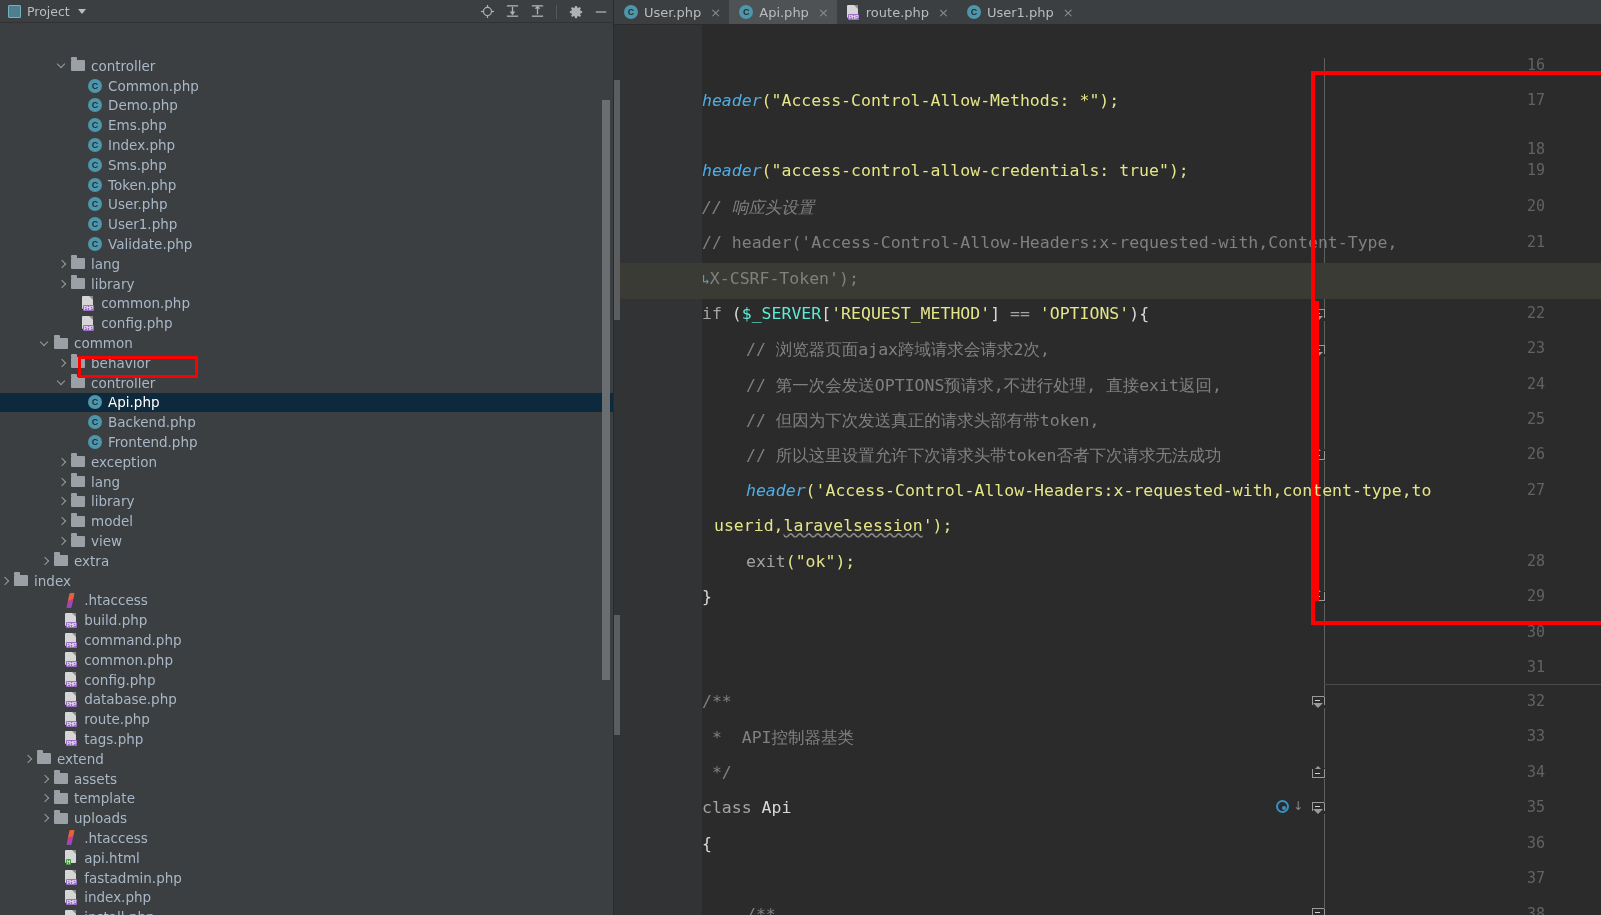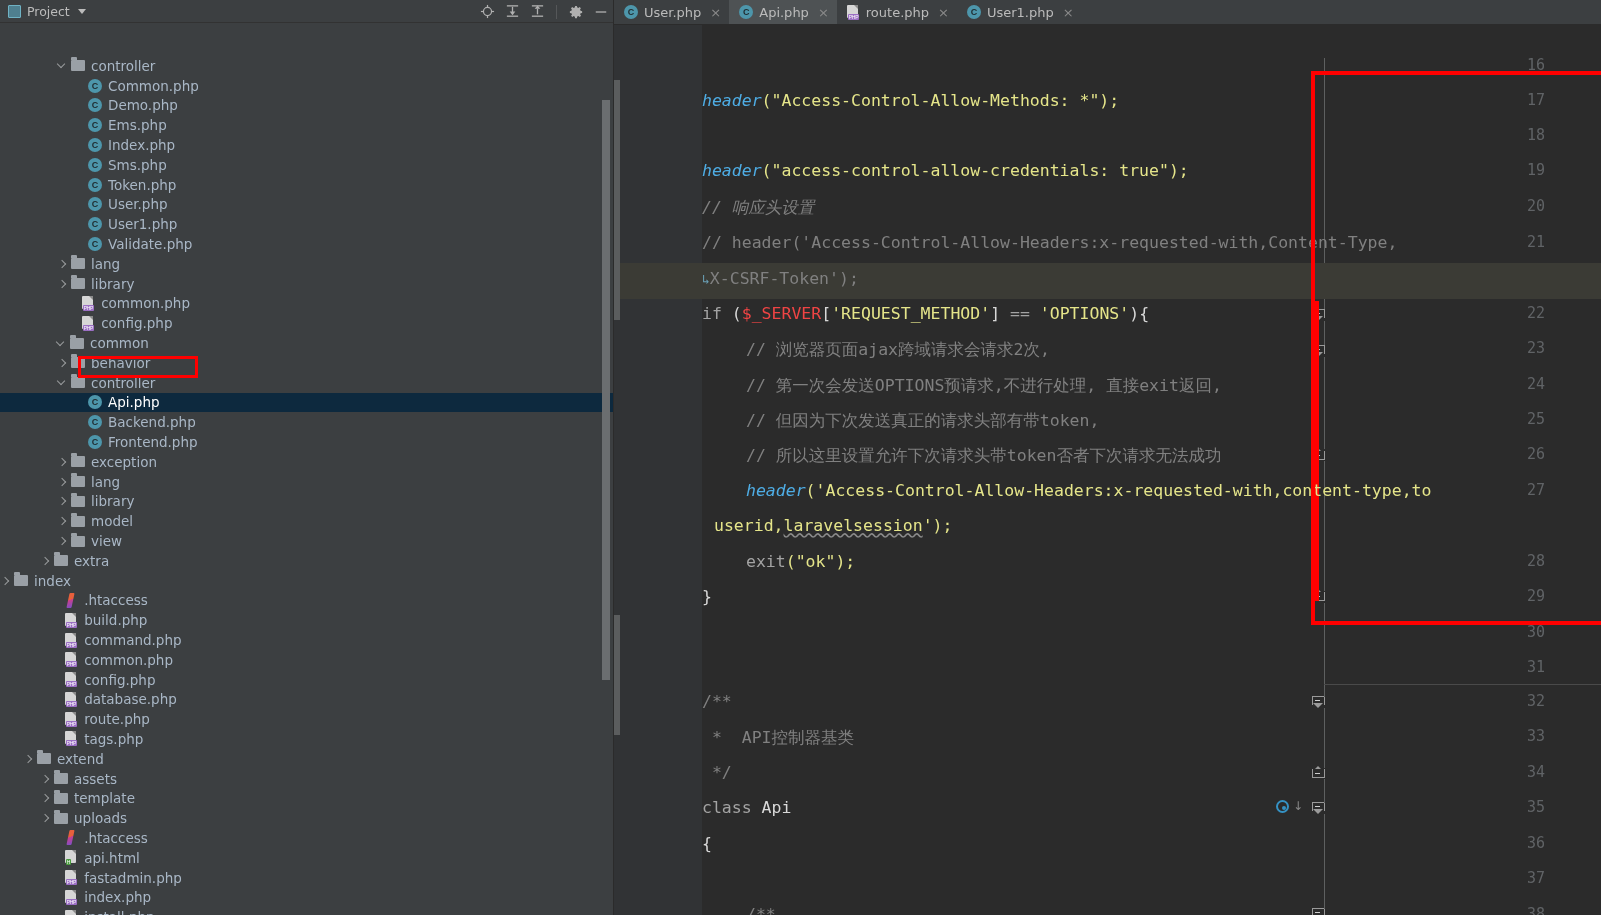--- a/index.html
+++ b/index.html
@@ -153,21 +153,21 @@
     position: absolute; left: 88px; top: 0; right: 0; bottom: 0;
     font-family: "DejaVu Sans Mono", monospace; font-size: 16.5px;
     white-space: pre; overflow: hidden;
   }
   .cline { position: absolute; left: 0; white-space: pre; }
   .fnc { color: #4eade5; font-style: italic; }
   .str { color: #e5e58a; }
   .cmt { color: #808080; }
   .punc { color: #d8d8d8; }
   .kwpink { color: #a3a3a3; }
-  .var { color: #ef4444; }
+  .var { color: #5eead4; }
 
   
   #hl-line {
     position: absolute; left: 0; right: 0; top: 238px; height: 36px;
     background: #3b3b35;
   }
   
   .guide { position: absolute; width: 1px; background: #5e6060; }
   .fold-arrow-dn {
     position: absolute; width: 11px; height: 11px;
@@ -380,21 +380,21 @@
           <span class="arrow "></span>
           <span class="ico">
             <span class="phpfile">
               <span class="pg"></span>
               <span class="fold"></span>
               <span class="tag">PHP</span>
             </span>
           </span>
           <span class="lbl">config.php</span>
         </div>
-        <div class="row" style="padding-left: 56px;">
+        <div class="row" style="padding-left: 40px;">
           <span class="arrow expanded"></span>
           <span class="ico">
             <span class="folder"></span>
           </span>
           <span class="lbl">common</span>
         </div>
         <div class="row" style="padding-left: 57px;">
           <span class="arrow collapsed"></span>
           <span class="ico">
             <span class="folder"></span>
@@ -687,21 +687,21 @@
 
     <div id="code-wrap">
       <div id="gutter"></div>
       <div id="hl-line"></div>
       <div id="ed-scroll"></div>
       <div id="ed-scroll2"></div>
 
       <div id="lnums">
           <div class="ln" style="top: 31px;">16</div>
           <div class="ln" style="top: 66px;">17</div>
-          <div class="ln" style="top: 101px;">18</div>
+          <div class="ln" style="top: 115px;">18</div>
           <div class="ln" style="top: 136px;">19</div>
           <div class="ln" style="top: 172px;">20</div>
           <div class="ln" style="top: 208px;">21</div>
           <div class="ln" style="top: 279px;">22</div>
           <div class="ln" style="top: 314px;">23</div>
           <div class="ln" style="top: 350px;">24</div>
           <div class="ln" style="top: 385px;">25</div>
           <div class="ln" style="top: 420px;">26</div>
           <div class="ln" style="top: 456px;">27</div>
           <div class="ln" style="top: 527px;">28</div>

